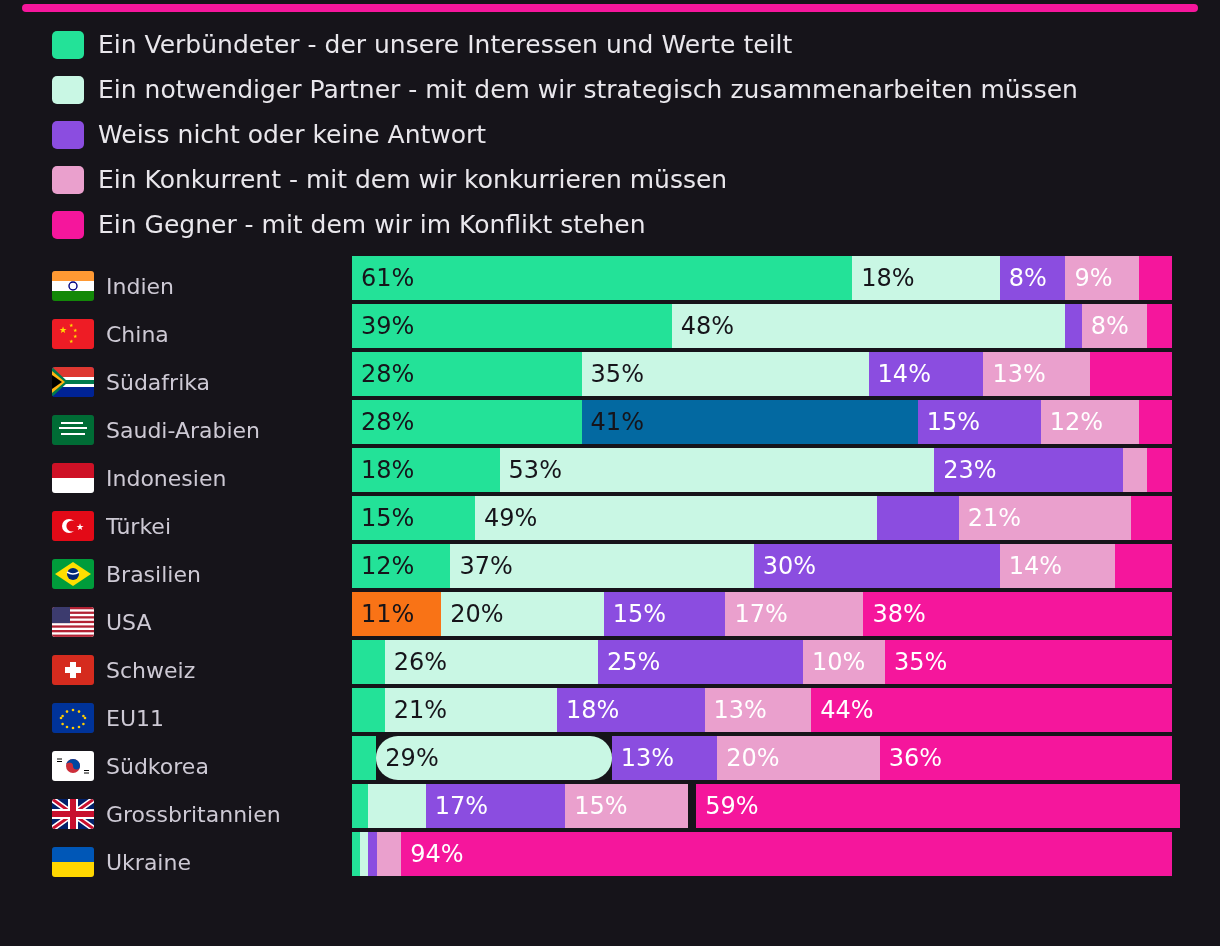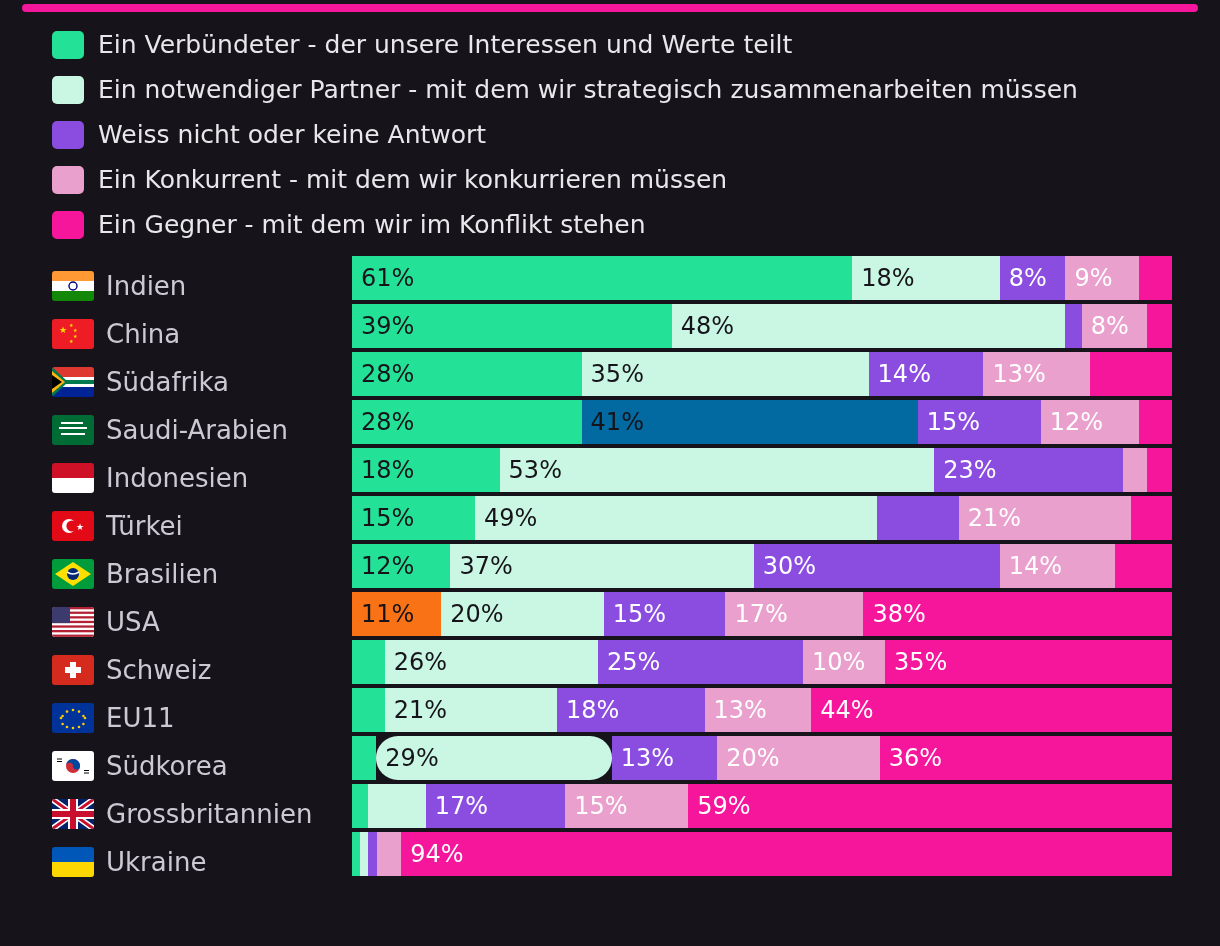--- a/index.html
+++ b/index.html
@@ -76,21 +76,21 @@
     border-radius: 3px;
     overflow: hidden;
     position: relative;
     background: #2a272f;
   }
   .flag svg { display: block; }
   .country {
     width: 246px;
     flex: 0 0 auto;
     margin-left: 12px;
-    font-size: 26px;
+    font-size: 22px;
     color: #cdc9d4;
     white-space: nowrap;
     overflow: hidden;
   }
   .track {
     flex: 1 1 auto;
     height: 60px;
     display: flex;
     align-items: stretch;
     background: transparent;
@@ -492,21 +492,21 @@
         </div>
         <div class="seg dark" style="background: rgb(201, 247, 228); flex: 0 0 7%;">
           <span></span>
         </div>
         <div class="seg light" style="background: rgb(139, 77, 224); flex: 0 0 17%;">
           <span>17%</span>
         </div>
         <div class="seg light" style="background: rgb(234, 160, 205); flex: 0 0 15%;">
           <span>15%</span>
         </div>
-        <div class="seg light" style="background: rgb(245, 22, 156); flex: 0 0 59%;">
+        <div class="seg light" style="background: rgb(245, 22, 156); flex: 0 0 59%; margin-left: 8px;">
           <span>59%</span>
         </div>
       </div>
     </div>
     <div class="bar-row">
       <div class="flag">
         <svg width="42" height="30" viewBox="0 0 42 30">
           <rect width="42" height="15" fill="#0057b7"></rect>
           <rect y="15" width="42" height="15" fill="#ffd700"></rect>
         </svg>

